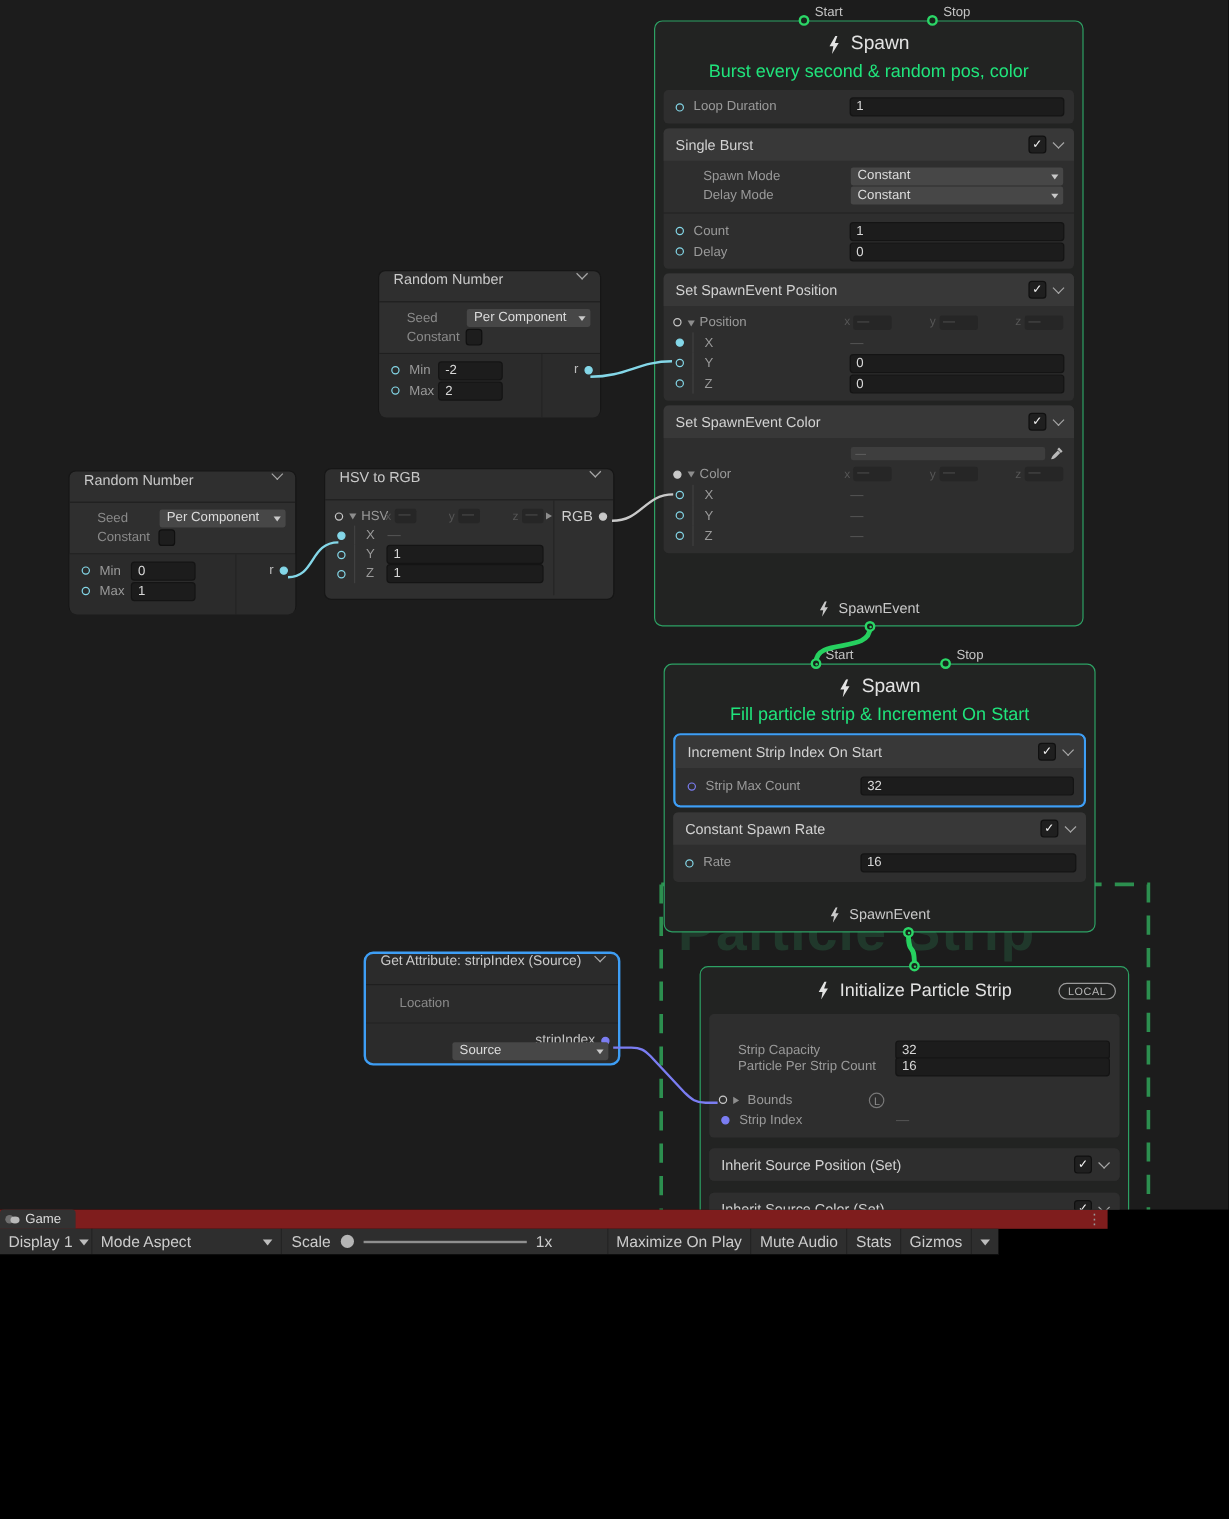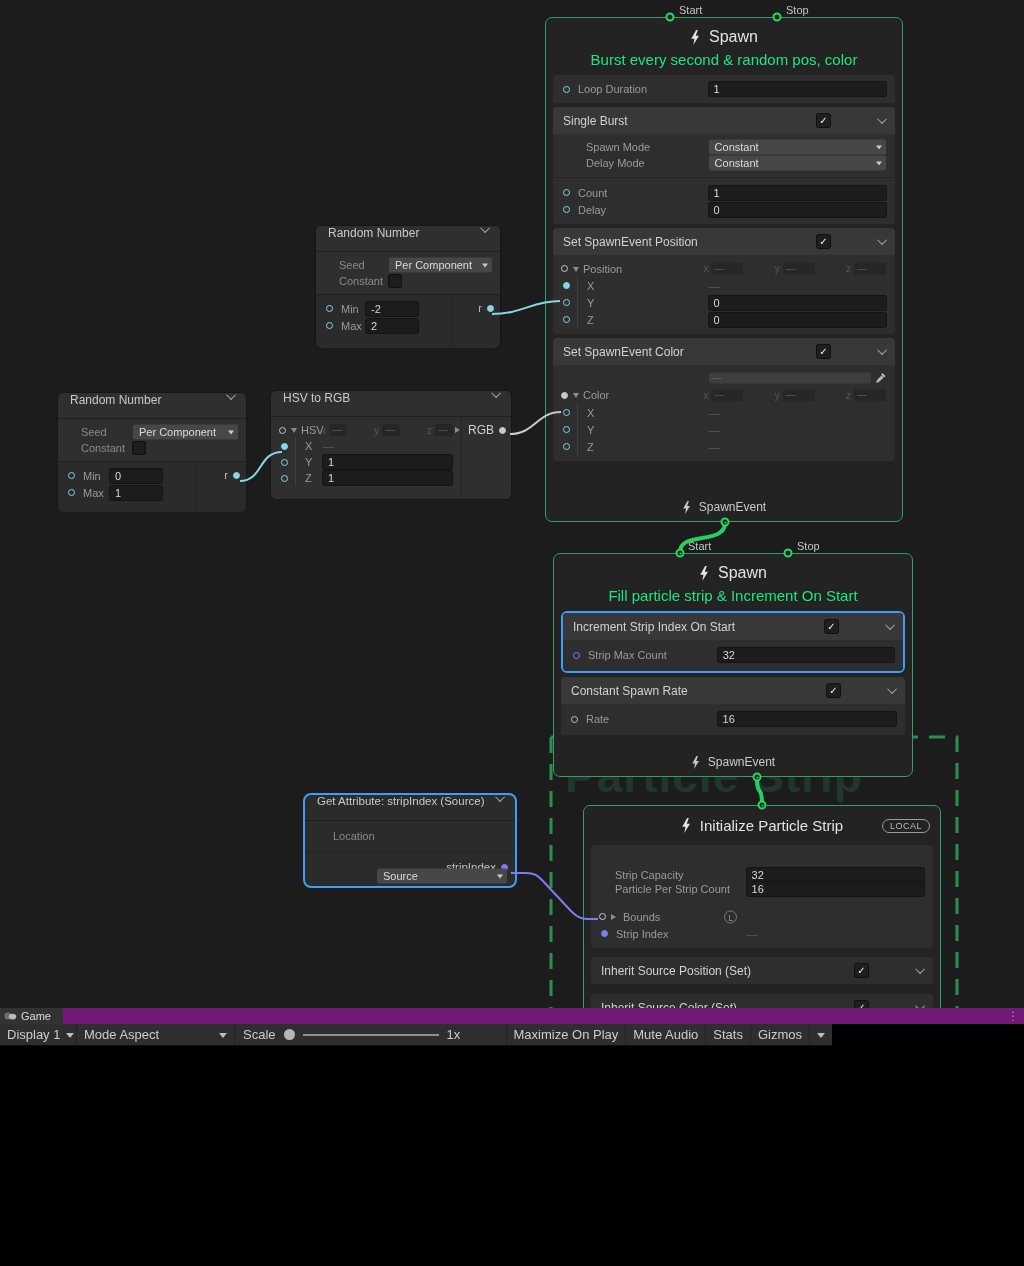--- a/index.html
+++ b/index.html
@@ -24,21 +24,21 @@
   .node { position:absolute; z-index:10; font-size:11px; color:#9a9a9a; }
   .ctx-node { background:#222322; border:1px solid #2da164; border-radius:7px; display:flex; flex-direction:column; }
   .op-node { background:#2f2f2f; border:1px solid #161616; border-radius:6px; }
   .op-node.sel { border:2px solid #3e9ef5; border-radius:8px; background:#2b2b2b; }
 
   .ctx-title { display:flex; align-items:center; justify-content:center; gap:9px; color:#e2e2e2; font-size:16px; height:24px; margin-top:7px; flex:none; }
   .note { text-align:center; color:#20e47c; font-size:15px; height:22px; line-height:22px; margin-bottom:4px; flex:none; }
   .ctx-footer { margin-top:auto; margin-bottom:7px; display:flex; align-items:center; justify-content:center; gap:8px; color:#c9c9c9; font-size:12px; flex:none; }
 
   .block { background:#2e2e2e; border-radius:4px; margin:0 7px 4px; flex:none; position:relative; }
-  .bh { display:flex; align-items:center; height:27px; padding:0 8px 0 10px; background:#383838; border-radius:4px 4px 0 0; color:#d2d2d2; font-size:12px;gap:41px; }
+  .bh { display:flex; align-items:center; height:27px; padding:0 8px 0 10px; background:#383838; border-radius:4px 4px 0 0; color:#d2d2d2; font-size:12px; }
   .bh.alone { border-radius:4px; background:#2e2e2e; }
   .bh .t { flex:1; }
   .bbody { padding:5px 0 6px; }
   .divider { height:1px; background:#242424; margin:6px 0; }
 
   .row { position:relative; display:flex; align-items:center; height:17px; padding:0 10px; }
   .row.s { padding-left:33px; height:16px; }
   .lab { color:#9a9a9a; margin-left:8px; white-space:nowrap; }
   .lab.dim { color:#8a8a8a; }
   .vguide { width:1px; align-self:stretch; background:#404040; margin-left:7px; }
@@ -86,21 +86,21 @@
   .fport.on::after { content:""; position:absolute; inset:1.5px; background:#2bd566; border-radius:50%; }
 
   .badge { position:absolute; right:10px; top:13px; border:1px solid #9a9a9a; border-radius:9px; padding:1px 7px; font-size:9px; color:#b9b9b9; letter-spacing:.5px; }
   .lcirc { width:13px; height:13px; border:1px solid #777; border-radius:50%; color:#8d8d8d; font-size:9px; line-height:12px; text-align:center; flex:none; }
 
   .selblock { border:2px solid #3e9ef5; border-radius:6px; margin:0 7px 4px; overflow:hidden; flex:none; }
   .selblock .block { margin:0; border-radius:0; }
   .selblock .bh { border-radius:0; }
 
   
-  .tabbar { position:absolute; left:0; top:1008px; width:1024px; height:16px; background:#701a75; }
+  .tabbar { position:absolute; left:0; top:1008px; width:923px; height:16px; background:#7f1d1d; }
   .tab { position:absolute; left:0; top:0; height:16px; background:#323232; border-radius:3px 3px 0 0; display:flex; align-items:center; gap:4px; padding:0 12px 0 4px; font-size:11px; color:#dcdcdc; }
   .vmenu { position:absolute; right:5px; top:0px; color:#9a9a9a; font-size:12px; line-height:16px; }
   .toolbar { position:absolute; left:0; top:1024px; width:832px; height:22px; background:#2e2e2e; display:flex; align-items:stretch; font-size:13px; color:#cccccc; border-bottom:1px solid #0d0d0d; }
   .tbtn { display:flex; align-items:center; gap:6px; padding:0 7px; white-space:nowrap; }
   .tsep { width:1px; background:#232323; }
   .dar { width:0; height:0; border:4px solid transparent; border-top:5px solid #bdbdbd; margin-top:5px; }
   .scalegrp { display:flex; align-items:center; gap:8px; padding:0 8px; }
   .knob { width:11px; height:11px; border-radius:50%; background:#b5b5b5; }
   .strack { width:136px; height:2px; background:#8f8f8f; }
   .spacer { flex:1; }

